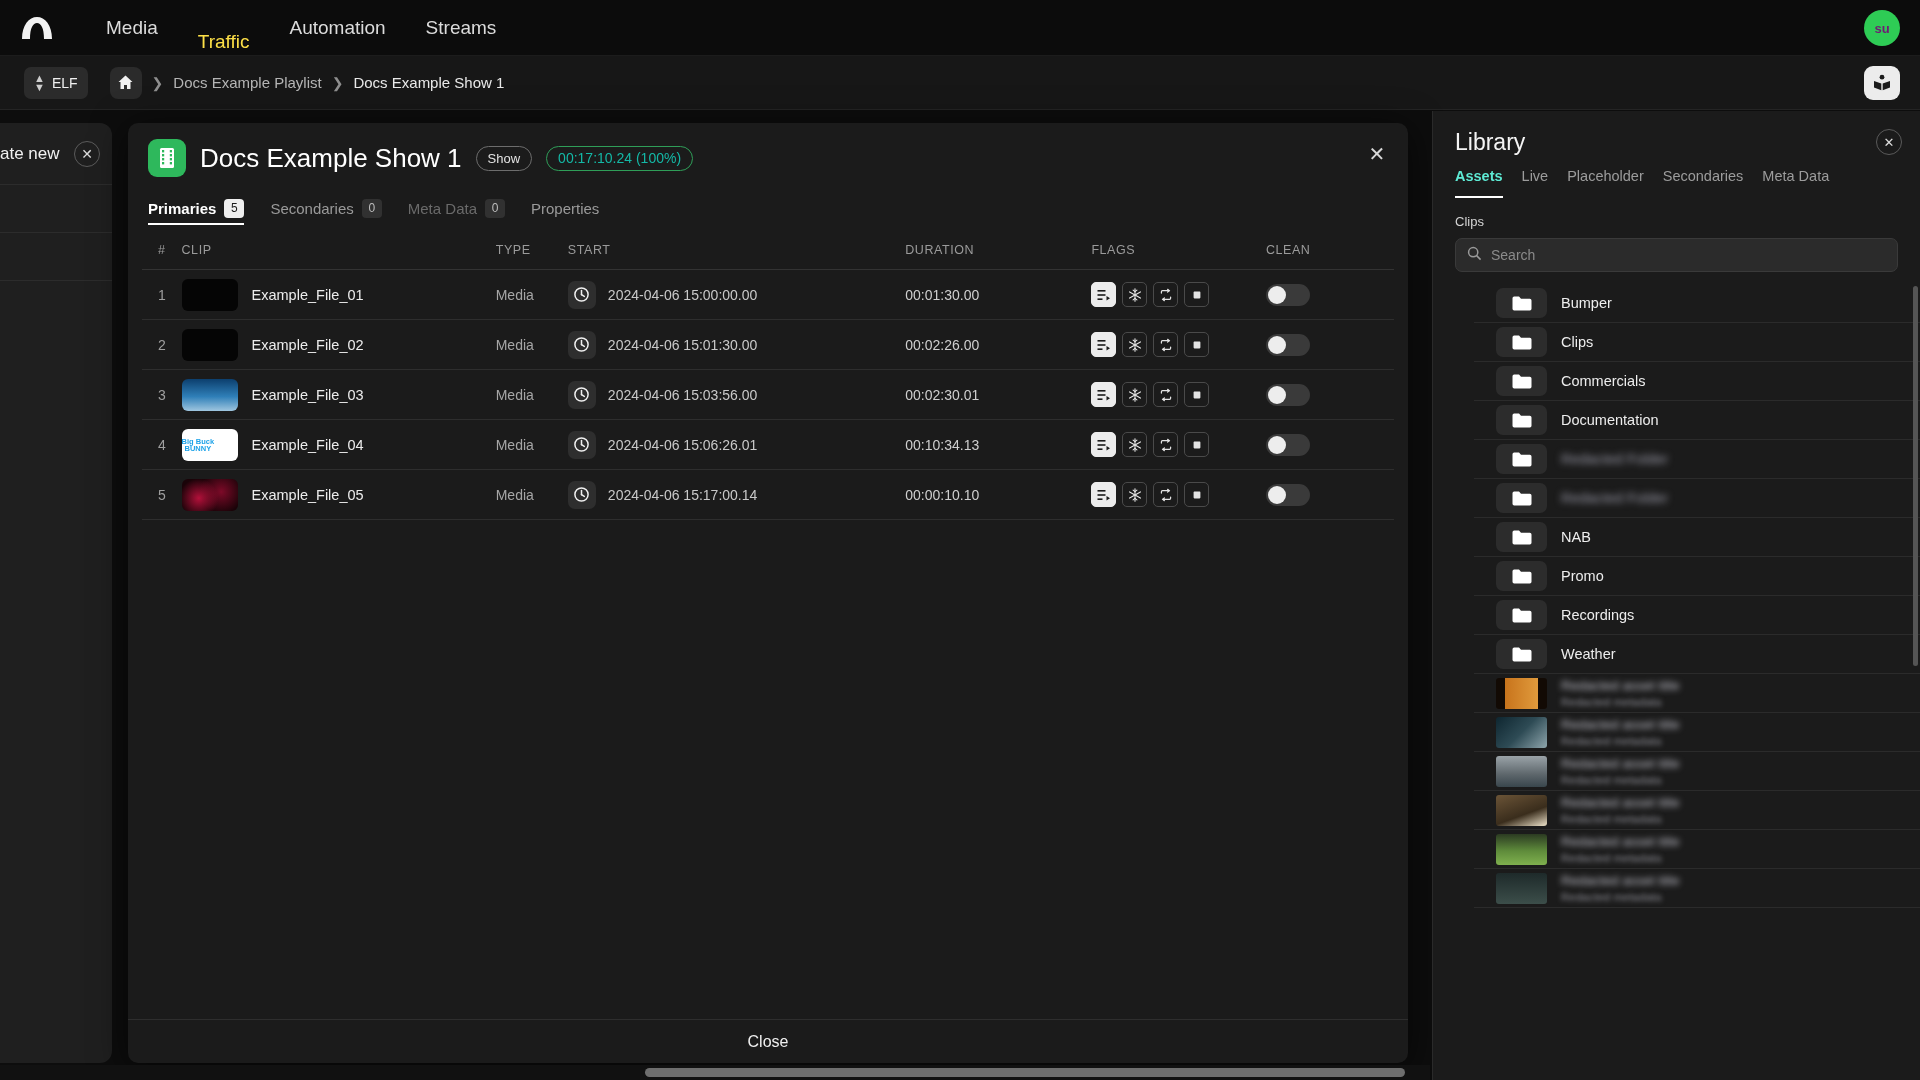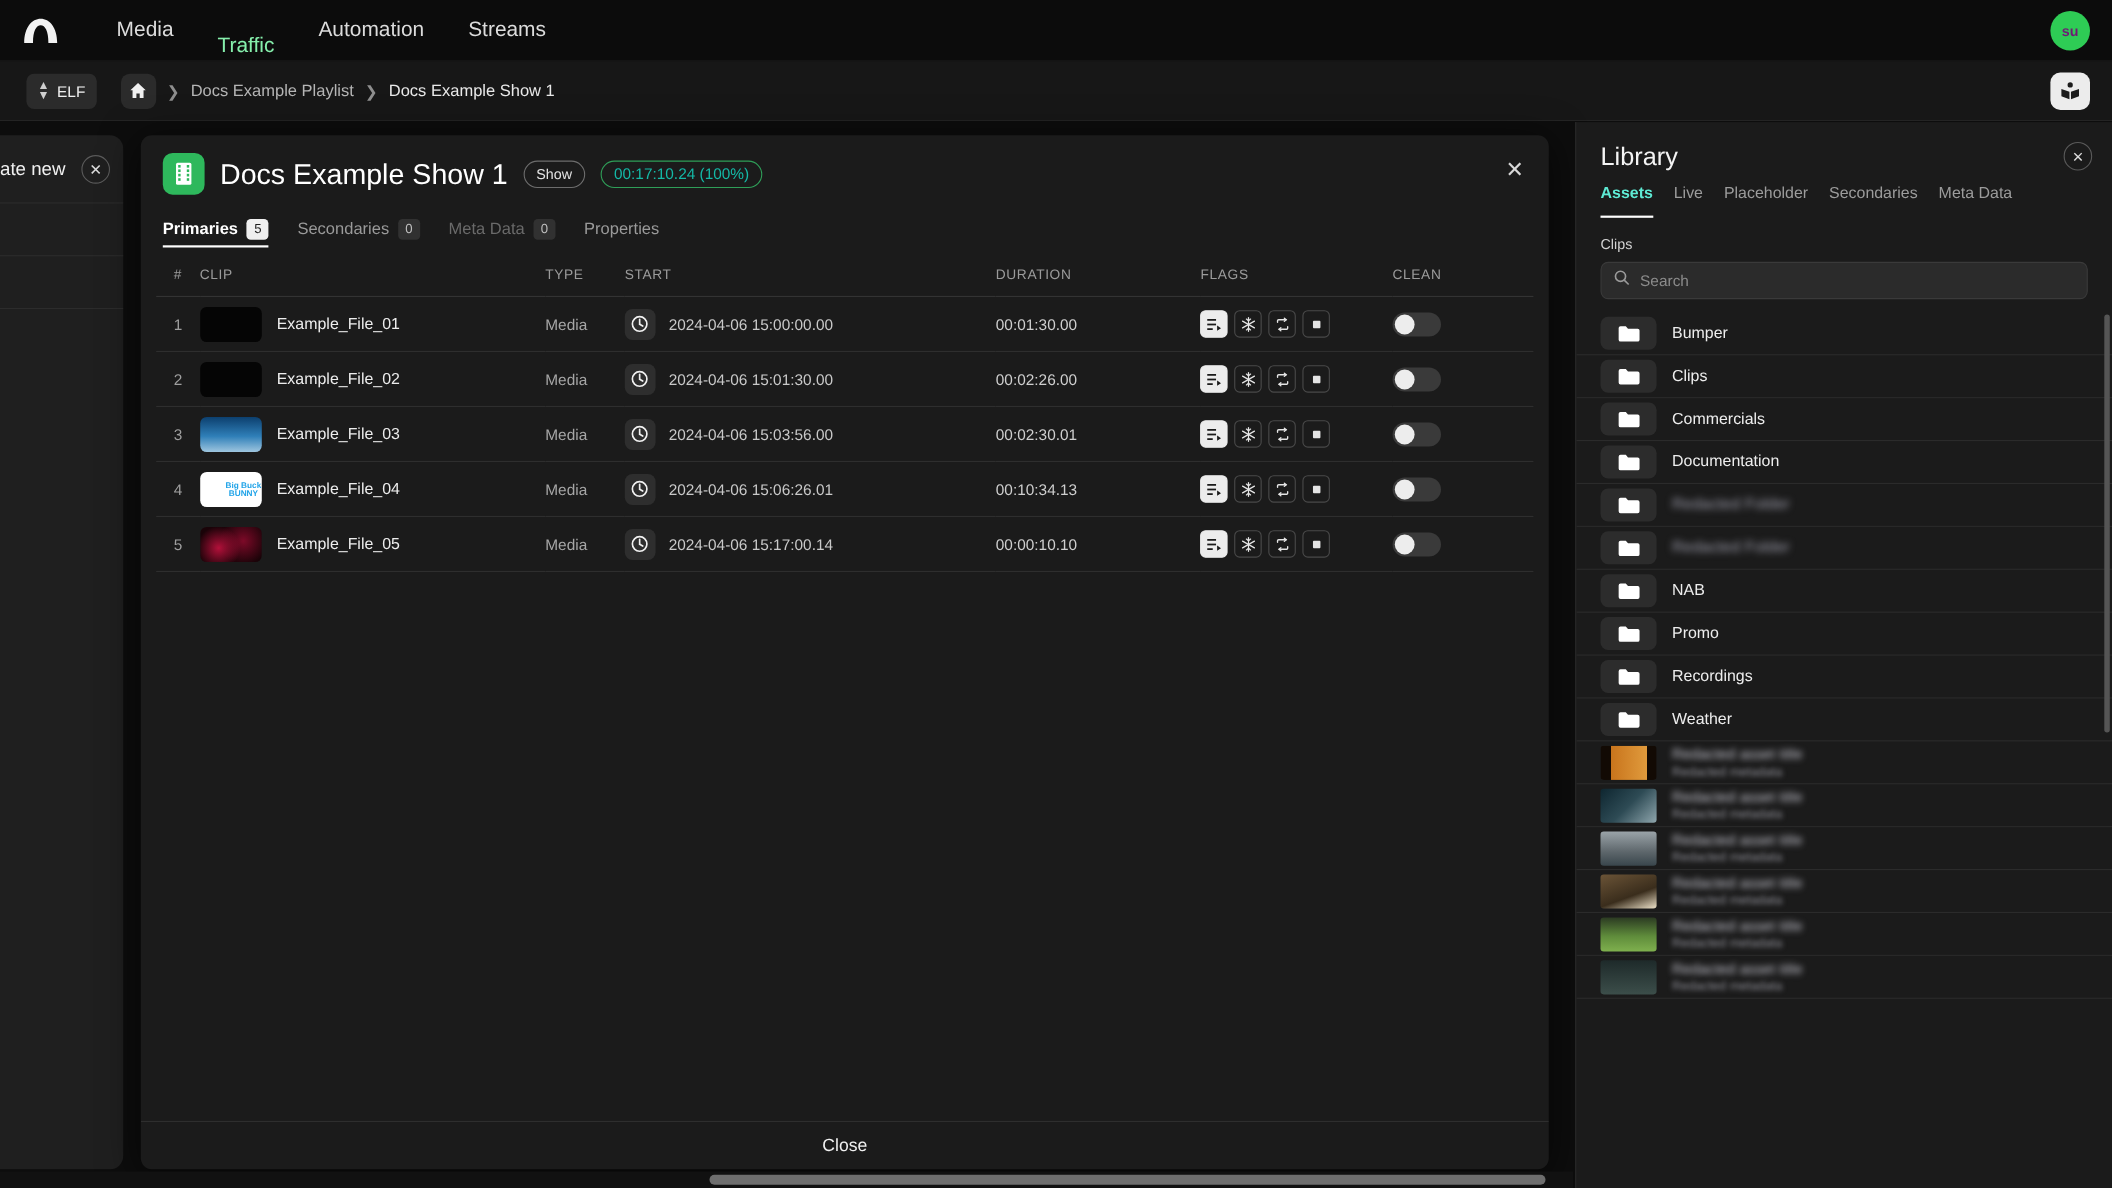--- a/index.html
+++ b/index.html
@@ -18,21 +18,21 @@
     background: #0c0c0c;
     display: flex; align-items: center;
     border-bottom: 1px solid #1c1c1c;
   }
   #logo { margin-left: 16px; width: 42px; height: 42px; display: flex; align-items: center; justify-content: center; }
   .navitems { display: flex; align-items: center; height: 56px; margin-left: 28px; }
   .navitem {
     position: relative; height: 56px; display: flex; align-items: center;
     padding: 0 20px; color: #dcdcdc; font-size: 19px; cursor: pointer;
   }
-  .navitem.active { color: #86efac; margin-top: 28px; }
+  .navitem.active { color: #fde047; margin-top: 28px; }
   .navitem.active::after {
     content: ""; position: absolute; left: 18px; right: 18px; bottom: 0;
     height: 3px; background: #2a8ae0; border-radius: 2px 2px 0 0;
   }
   #avatar {
     position: absolute; right: 20px; top: 10px; width: 36px; height: 36px;
     border-radius: 50%; background: #2ecc55; color: #701a75;
     display: flex; align-items: center; justify-content: center;
     font-size: 13px; font-weight: bold; cursor: pointer;
   }
@@ -189,21 +189,21 @@
   #searchbox {
     margin: 9px 22px 0 22px; height: 34px; background: #2b2b2b;
     border: 1px solid #3a3a3a; border-radius: 7px; display: flex;
     align-items: center; gap: 9px; padding: 0 11px;
   }
   #searchinput {
     background: transparent; border: none; outline: none; color: #e6e6e6;
     font-size: 14px; font-family: inherit; flex: 1; height: 100%;
   }
   #searchinput::placeholder { color: #8b8b8b; }
-  #liblist { flex: 1; overflow: hidden; margin-top: 12px; position: relative; }
+  #liblist { flex: 1; overflow: hidden; margin-top: 12px; position: relative; padding-left: 41px; }
   .folderrow {
     height: 39px; display: flex; align-items: center; gap: 14px;
     padding: 0 22px; border-bottom: 1px solid #2b2b2b; cursor: pointer;
   }
   .foldericon {
     width: 51px; height: 30px; border-radius: 7px; background: #2c2c2c;
     display: flex; align-items: center; justify-content: center; flex: 0 0 auto;
   }
   .foldername { font-size: 14.5px; color: #ededed; }
   .blurtext { filter: blur(3.5px); color: #9a9aa8; user-select: none; }
@@ -539,21 +539,21 @@
               <div class="toggle">
                 <div class="knob"></div>
               </div>
             </td>
           </tr>
           <tr>
             <td class="c-num">4</td>
             <td class="c-clip">
               <div class="clipcell">
                 <div class="thumb" style="background:#ffffff;">
-                  <div style="position:absolute;inset:0;display:flex;align-items:center;justify-content:flex-end;line-height:7px;text-align:center;">
+                  <div style="position:absolute;inset:0;display:flex;align-items:center;justify-content:flex-start;line-height:7px;text-align:center;">
                     <span style="color:#1fa3e8;font-size:7.5px;font-weight:bold;font-family:'Liberation Sans',sans-serif;">Big Buck<br>BUNNY</span>
                   </div>
                 </div>
                 <span class="clipname">Example_File_04</span>
               </div>
             </td>
             <td class="c-type">Media</td>
             <td class="c-start">
               <div class="startcell">
                 <span class="clockbtn">

